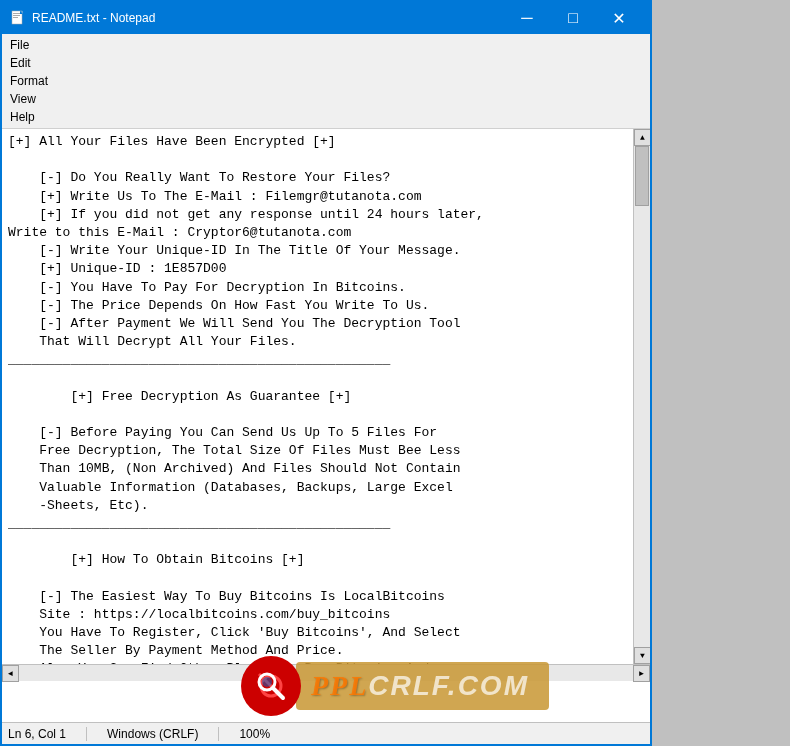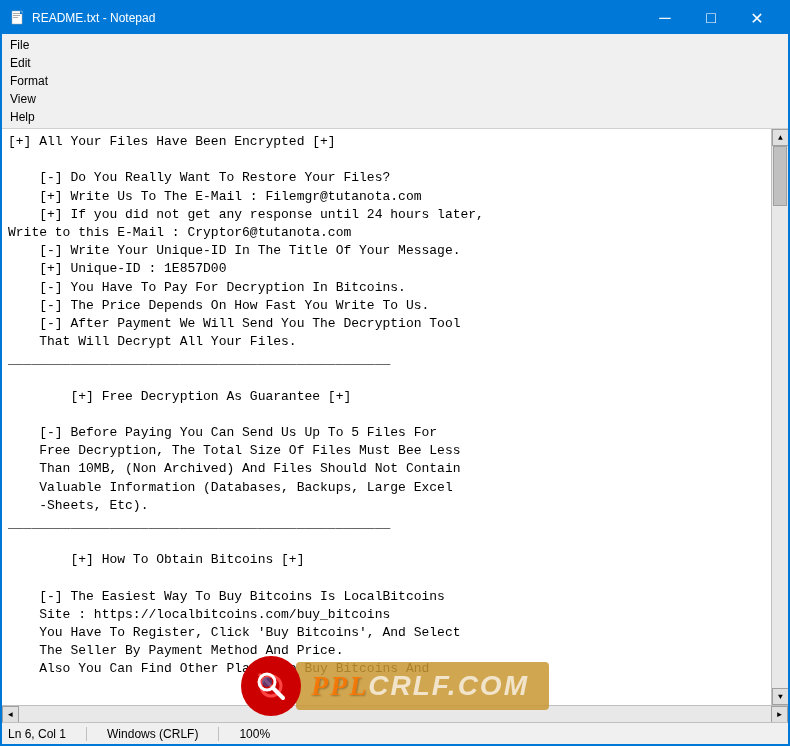--- a/index.html
+++ b/index.html
@@ -11,21 +11,21 @@
     body {
       font-family: 'Courier New', Courier, monospace;
       font-size: 13px;
       background: #c0c0c0;
       width: 790px;
       height: 746px;
       overflow: hidden;
     }
 
     .window {
-      width: 790px;
+      width: 652px;
       height: 746px;
       display: flex;
       flex-direction: column;
       border: 2px solid #0078d7;
       background: white;
     }
 
     .title-bar {
       background: #0078d7;
       color: white;
@@ -175,20 +175,21 @@
       background: #f0f0f0;
       border-top: 1px solid #c0c0c0;
       display: flex;
       align-items: center;
       height: 22px;
       padding: 0 6px;
       font-family: 'Segoe UI', sans-serif;
       font-size: 12px;
       gap: 20px;
       flex-shrink: 0;
+      margin-top: 41px;
     }
 
     .status-section {
       display: flex;
       align-items: center;
     }
 
     .status-divider {
       width: 1px;
       height: 14px;

